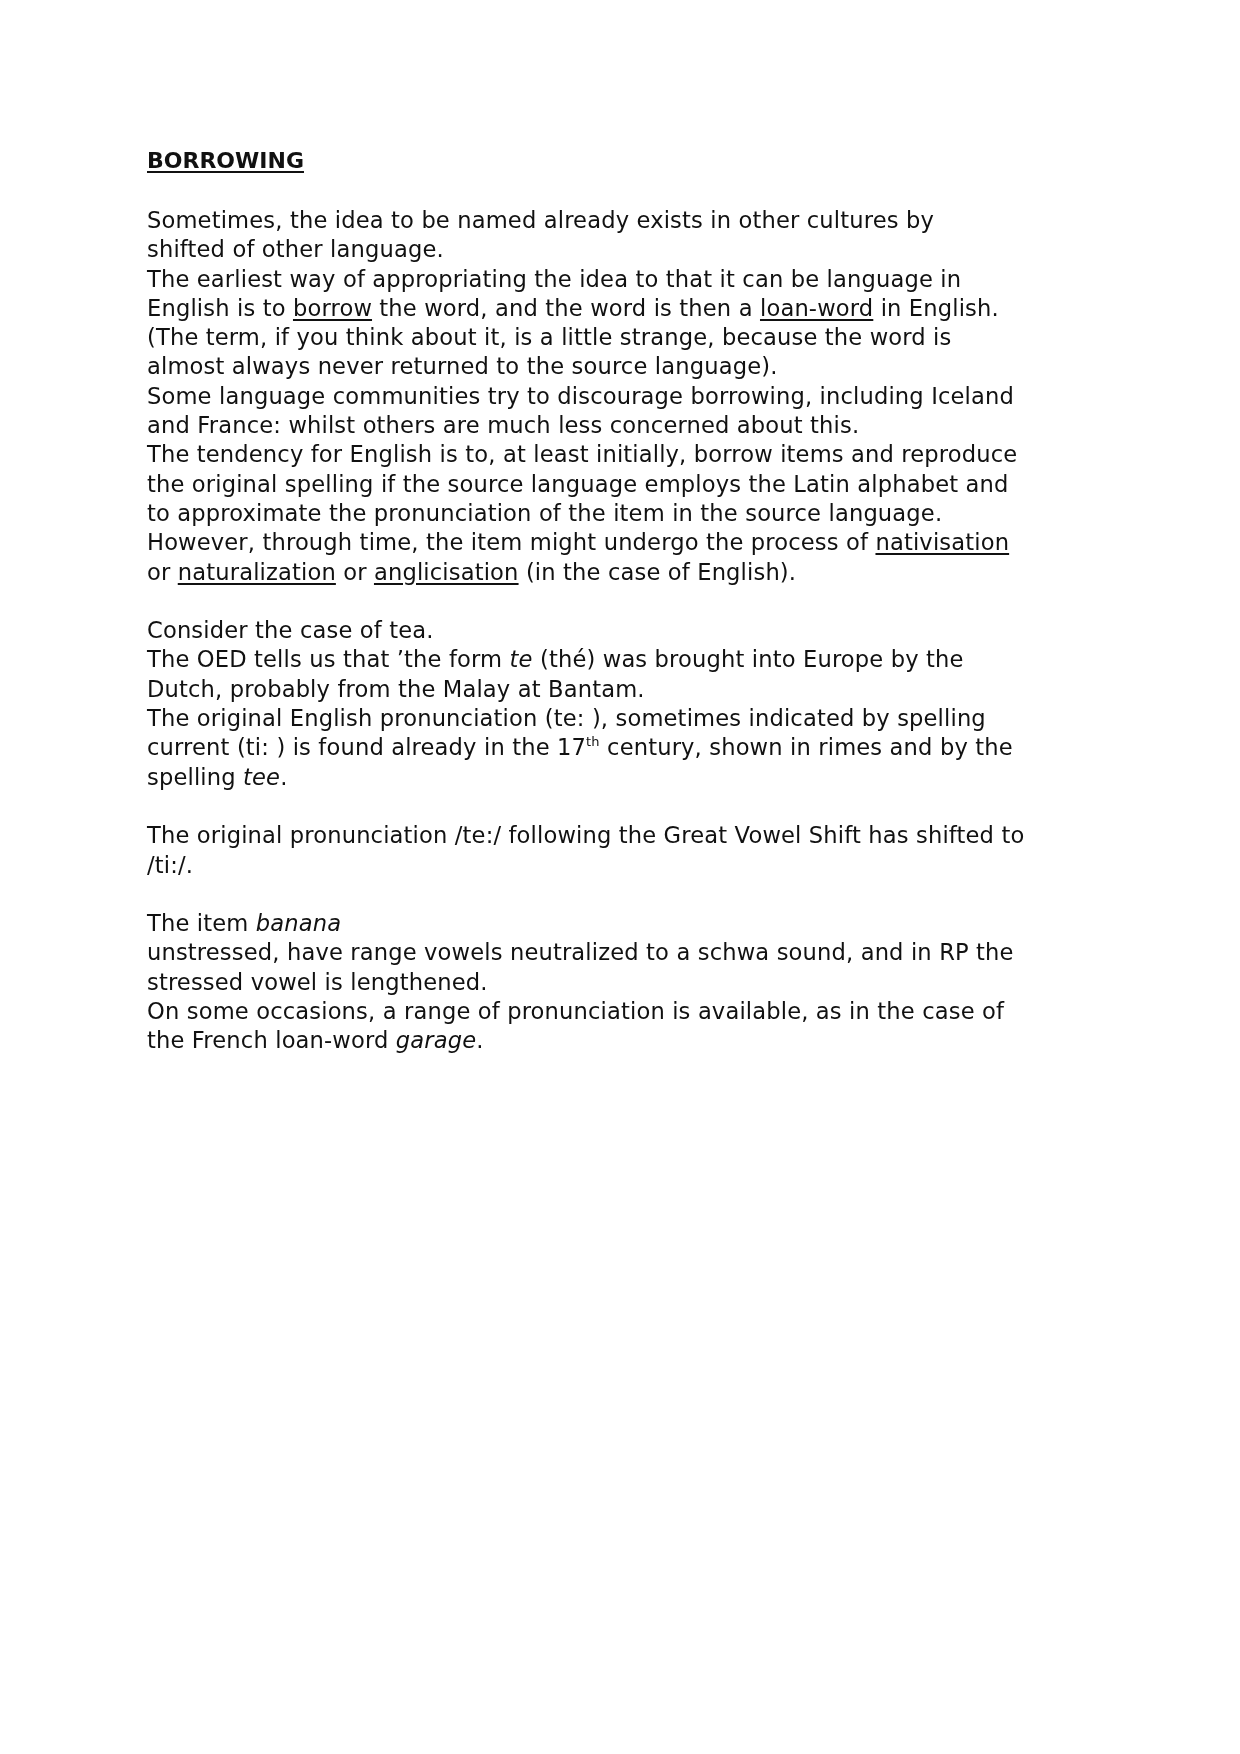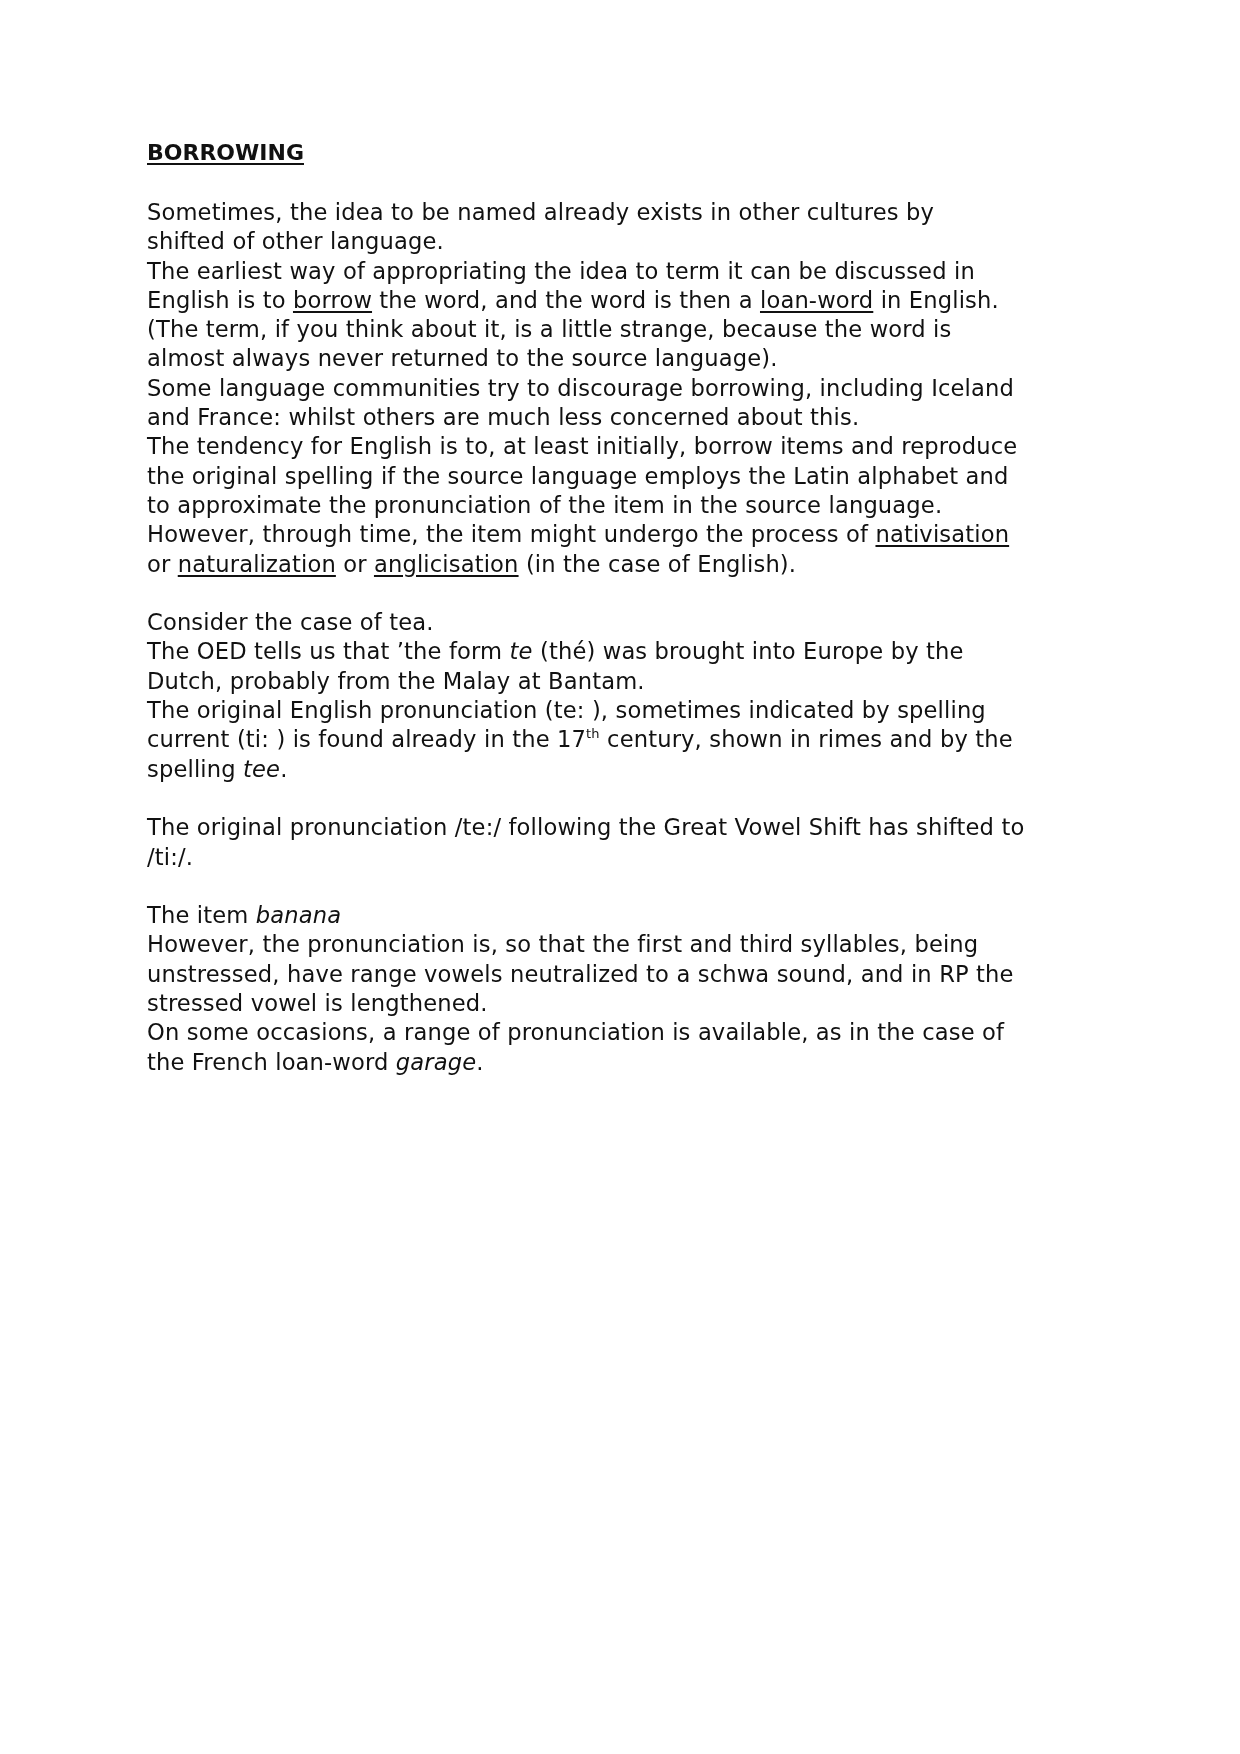--- a/index.html
+++ b/index.html
@@ -1,20 +1,20 @@
 <!DOCTYPE html>
 <html><head>
   <meta charset="utf-8">
   <style>
     html, body { margin: 0; padding: 0; background: #ffffff; }
     body {
       width: 1240px; height: 1754px; position: relative; overflow: hidden;
       font-family: "DejaVu Sans", sans-serif; color: #111111;
     }
-    .page { position: absolute; left: 147px; top: 140px; width: 980px; }
+    .page { position: absolute; left: 147px; top: 148px; width: 980px; }
     .title {
       font-weight: bold; font-size: 22px; text-decoration: underline;
       text-underline-offset: 3px; height: 26px; line-height: 26px; margin: 0;
     }
     .gap-title { height: 32px; }
     .line {
       font-size: 22.6px; line-height: 29.3px; height: 29.3px;
       white-space: pre; margin: 0; letter-spacing: 0.15px;
     }
     .blank { height: 29.3px; }
@@ -24,21 +24,21 @@
 </head>
 <body>
 
 <div class="page">
   <p class="title">BORROWING</p>
   <div class="gap-title"></div>
 
   <div>
     <p class="line">Sometimes, the idea to be named already exists in other cultures by</p>
     <p class="line">shifted of other language.</p>
-    <p class="line">The earliest way of appropriating the idea to term it can be discussed in</p>
+    <p class="line">The earliest way of appropriating the idea to that it can be language in</p>
     <p class="line"><span>English is to </span><u>borrow</u><span> the word, and the word is then a </span><u>loan-word</u><span> in English.</span></p>
     <p class="line">(The term, if you think about it, is a little strange, because the word is</p>
     <p class="line">almost always never returned to the source language).</p>
     <p class="line">Some language communities try to discourage borrowing, including Iceland</p>
     <p class="line">and France: whilst others are much less concerned about this.</p>
     <p class="line">The tendency for English is to, at least initially, borrow items and reproduce</p>
     <p class="line">the original spelling if the source language employs the Latin alphabet and</p>
     <p class="line">to approximate the pronunciation of the item in the source language.</p>
     <p class="line"><span>However, through time, the item might undergo the process of </span><u>nativisation</u></p>
     <p class="line"><span>or </span><u>naturalization</u><span> or </span><u>anglicisation</u><span> (in the case of English).</span></p>
@@ -59,19 +59,18 @@
 
   <div>
     <p class="line">The original pronunciation /te:/ following the Great Vowel Shift has shifted to</p>
     <p class="line">/ti:/.</p>
   </div>
 
   <div class="blank"></div>
 
   <div>
     <p class="line"><span>The item </span><i>banana</i></p>
-    <p class="line">However, the pronunciation is, so that the first and third syllables, being</p>
     <p class="line">unstressed, have range vowels neutralized to a schwa sound, and in RP the</p>
     <p class="line">stressed vowel is lengthened.</p>
     <p class="line">On some occasions, a range of pronunciation is available, as in the case of</p>
     <p class="line"><span>the French loan-word </span><i>garage</i><span>.</span></p>
   </div>
 </div>
 
 </body></html>

